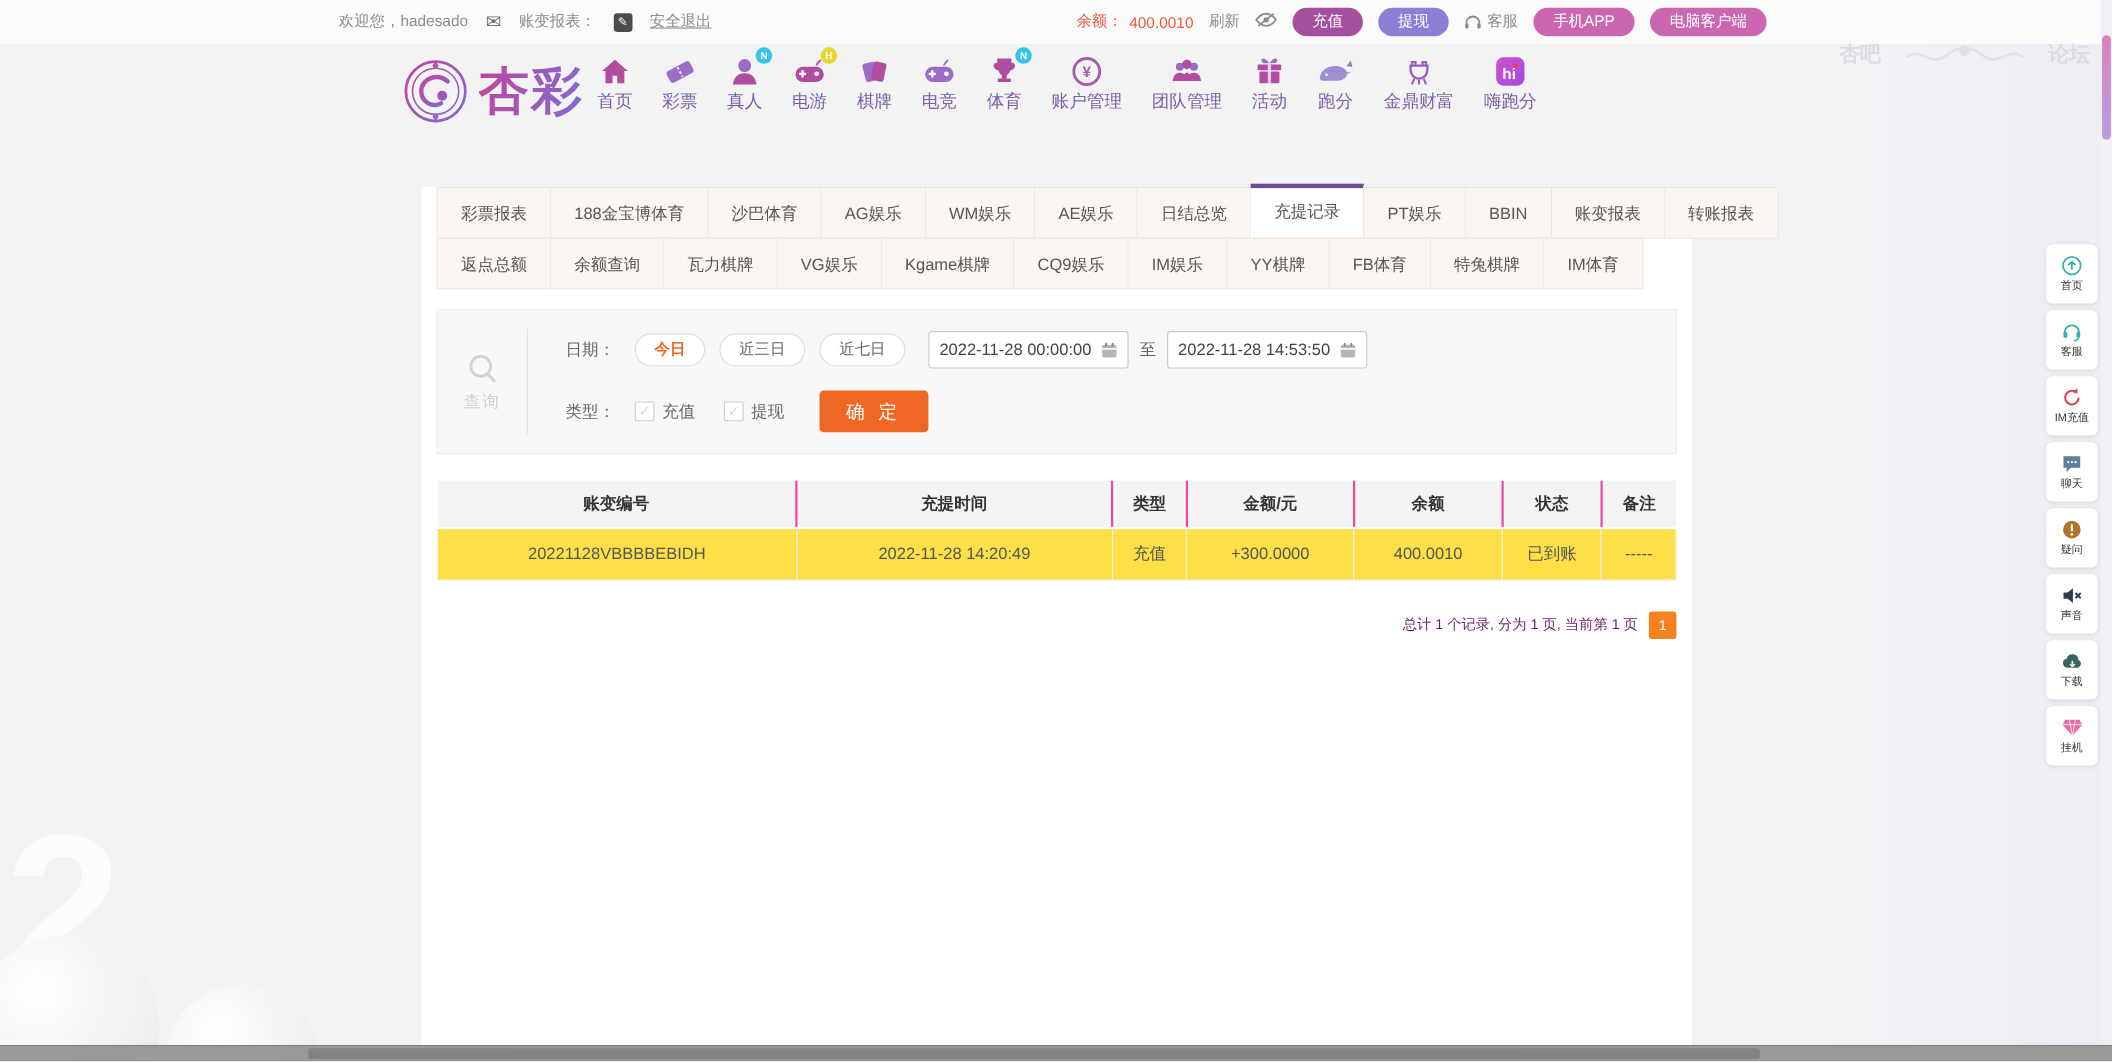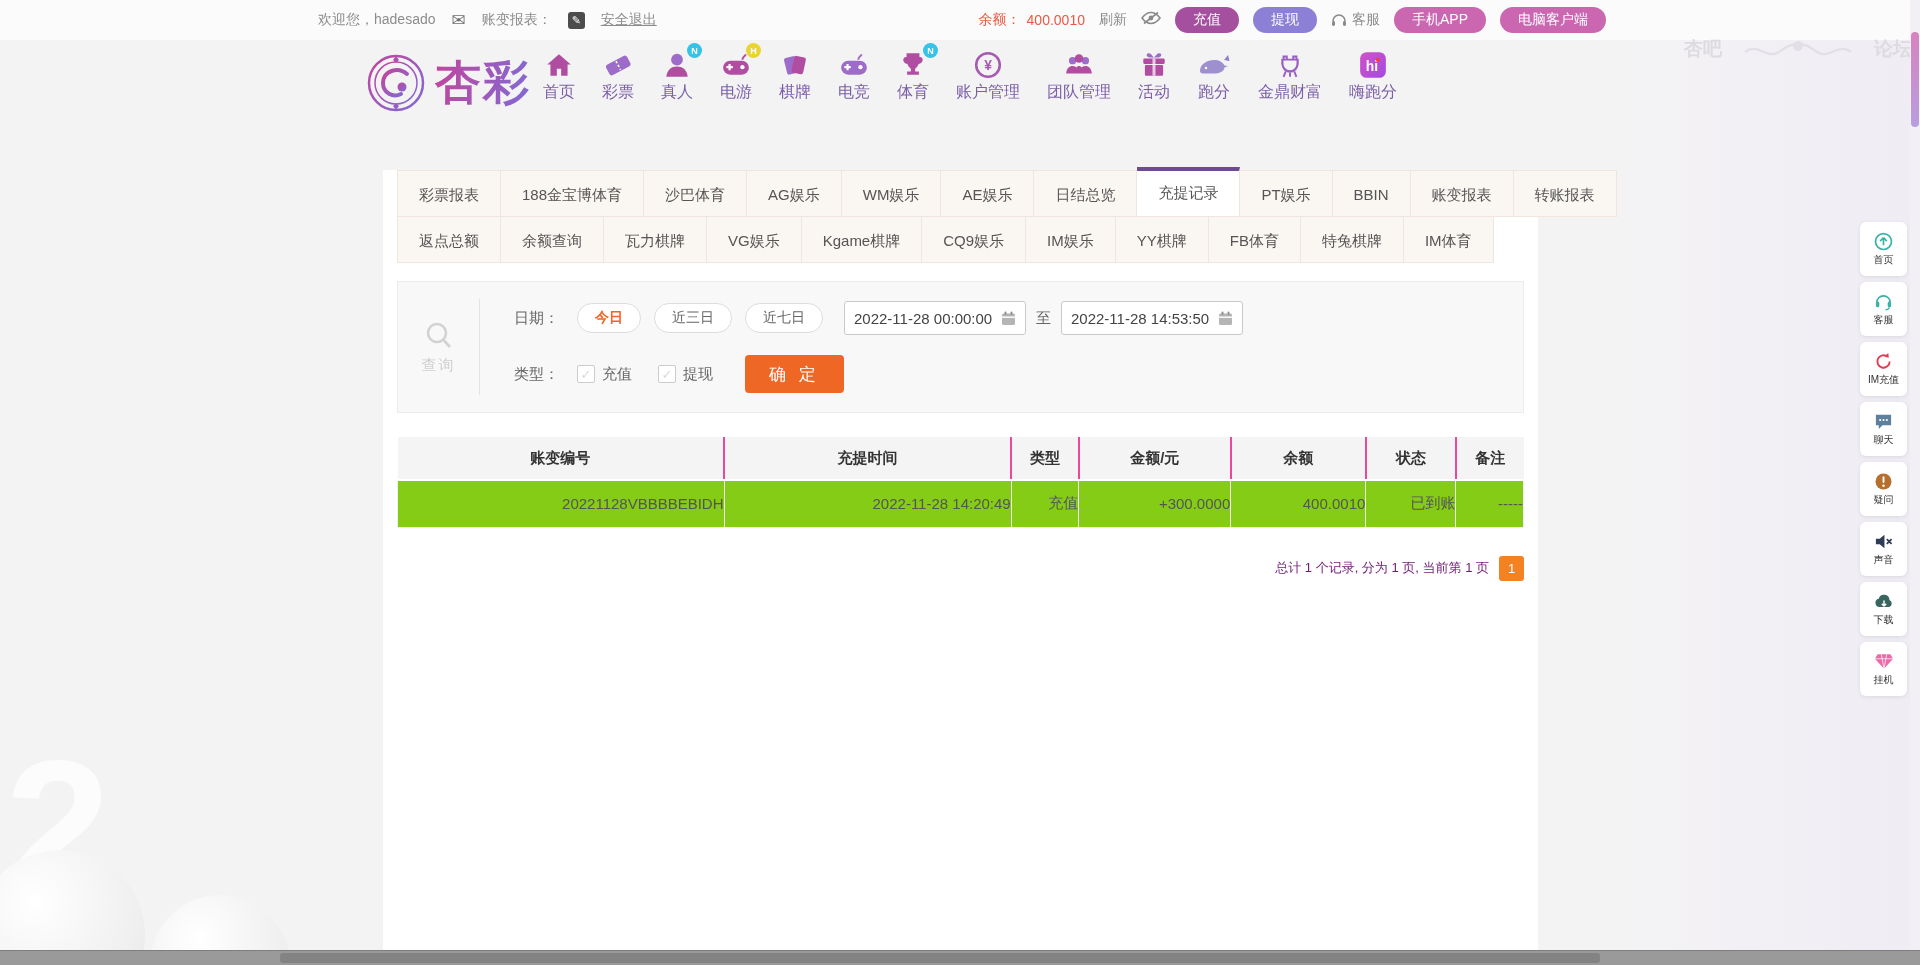--- a/index.html
+++ b/index.html
@@ -13,21 +13,21 @@
   .ball { position:absolute; border-radius:50%;
     background:radial-gradient(circle at 35% 30%,#ffffff,#efeff0 65%,#e3e3e6); }
   .ball.b1 { left:-25px; bottom:-55px; width:170px; height:170px; }
   .ball.b2 { left:150px; bottom:-70px; width:140px; height:140px; }
   .bg-num { position:absolute; font-weight:bold; pointer-events:none; }
   .bg-num.n1 { left:5px; bottom:30px; font-size:190px; color:rgba(255,255,255,.7); }
   .bg-num.n2 { left:1150px; top:600px; font-size:170px; color:rgba(180,172,190,.10); transform:rotate(-6deg); }
 
   
   .topbar { position:absolute; top:0; left:0; right:0; height:40px; background:#fbfbfb; }
-  .tb-left { position:absolute; left:318px; top:0; height:40px; display:flex; align-items:center; gap:16px; }
+  .tb-left { position:absolute; left:308px; top:0; height:40px; display:flex; align-items:center; gap:16px; }
   .tb-right { position:absolute; right:314px; top:0; height:40px; display:flex; align-items:center; gap:14px; }
   .tb-text { font-size:14px; color:#8c8c8c; }
   .tb-link { font-size:14px; color:#8c8c8c; text-decoration:underline; cursor:pointer; }
   .env-ic { font-size:17px; color:#6f6f6f; }
   .pencil-badge { width:17px; height:17px; background:#4c4c4c; border-radius:3px; color:#fff;
     font-size:11px; display:flex; align-items:center; justify-content:center; }
   .balance { font-size:14px; color:#ec5740; }
   .tb-btn { height:26px; padding:0 18px; border:none; border-radius:13px; color:#fff;
     font-size:14px; display:flex; align-items:center; cursor:pointer; }
   .btn-recharge { background:#a4509e; }
@@ -43,21 +43,21 @@
     -webkit-background-clip:text; background-clip:text; color:transparent; letter-spacing:2px; }
   .nav { position:absolute; left:543px; top:10px; display:flex; align-items:flex-end; gap:27px; }
   .nav-item { display:flex; flex-direction:column; align-items:center; gap:2px; cursor:pointer; position:relative; }
   .nav-label { font-size:16px; color:#7b5fa8; white-space:nowrap; }
   .nav-badge { position:absolute; top:-7px; right:-9px; width:15px; height:15px; border-radius:50%;
     color:#fff; font-size:9px; font-weight:bold; display:flex; align-items:center; justify-content:center; }
   .badge-n { background:#35c3e8; }
   .badge-h { background:#e8d531; }
 
   
-  .wm { position:absolute; top:36px; right:4px; width:236px; text-align:center; pointer-events:none; }
+  .wm { position:absolute; top:36px; right:16px; width:236px; text-align:center; pointer-events:none; }
   .wm-row { display:flex; justify-content:space-between; align-items:center; padding:0 4px;
     font-size:19px; font-weight:bold; color:#dddbe0; }
   .wm-box { margin-top:2px; border:3px solid #fff; border-radius:10px; padding:2px 6px 6px;
     font-size:40px; font-weight:bold; color:#dbd8de; background:rgba(255,255,255,.3); letter-spacing:1px; }
 
   
   .card { position:absolute; left:383px; top:170px; width:1155px; height:780px; background:#fff; }
   .tabs { margin:0 14px; }
   .tab-row { display:flex; }
   .tab-row.r2 { margin-top:-1px; }
@@ -89,21 +89,21 @@
     margin-right:7px; cursor:pointer; }
   .chk-label { font-size:15px; color:#666; margin-right:26px; }
   .btn-submit { margin-left:6px; height:38px; padding:0 24px; background:#ef6724; border:none;
     border-radius:4px; color:#fff; font-size:17px; letter-spacing:4px; cursor:pointer; }
 
   
   .tbl { margin:24px 14px 0; width:calc(100% - 28px); border-collapse:collapse; }
   .tbl th { background:#f4f4f4; height:43px; font-size:15px; color:#333; font-weight:bold;
     border-right:2px solid #ec4899; border-bottom:2px solid #fff; }
   .tbl th:last-child { border-right:none; }
-  .tbl td { height:47px; text-align:right; font-size:15px; color:#555; background:#84cc16;
+  .tbl td { height:47px; text-align:center; font-size:15px; color:#555; background:#fde047;
     border:1px solid #f0f0f0; border-top:none; }
   .amount-pos { color:#e4393c; }
   .status-ok { color:#31a54f; }
   .remark { color:#999; }
 
   
   .pager { margin:28px 14px 0; display:flex; justify-content:flex-end; align-items:center; gap:10px; }
   .pager-text { font-size:13px; color:#701a75; }
   .page-box { width:25px; height:25px; background:#f58220; border-radius:3px; color:#fff;
     font-size:13px; display:flex; align-items:center; justify-content:center; cursor:pointer; }

